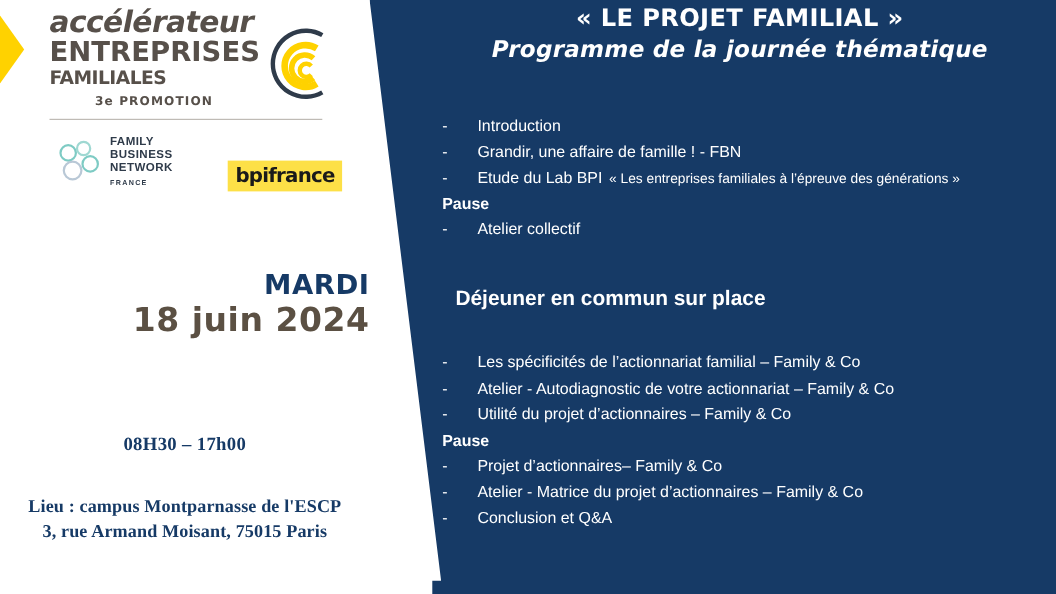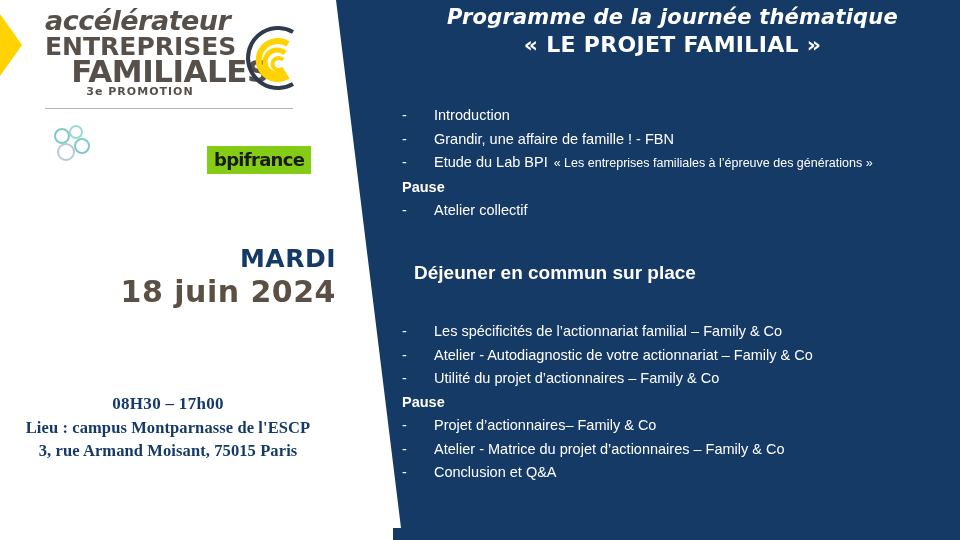--- a/index.html
+++ b/index.html
@@ -70,24 +70,23 @@
     font-style: italic;
     color: #57504a;
   }
   .logo-line2 {
     font-size: 25px;
     line-height: 25px;
     color: #57504a;
     letter-spacing: 0px;
   }
   .logo-line3 {
-    font-size: 31px;
+    font-size: 17px;
     line-height: 25px;
     color: #57504a;
-    text-align: center;
   }
   .logo-line4 {
     font-size: 11px;
     line-height: 15px;
     letter-spacing: 1px;
     color: #57504a;
     text-align: center;
     width: 190px;
   }
   #logo-swirl {
@@ -131,21 +130,21 @@
     color: #2f3b4a;
     letter-spacing: 1.2px;
     font-weight: bold;
     padding-top: 2px;
   }
 
   #bpi-logo {
     position: absolute;
     left: 207px;
     top: 146px;
-    background: #84cc16;
+    background: #fde047;
     padding: 3px 7px 4px 7px;
   }
   #bpi-logo span {
     font-family: "DejaVu Sans", sans-serif;
     font-size: 18px;
     font-weight: bold;
     color: #1a1a1a;
     letter-spacing: -0.7px;
   }
 
@@ -181,21 +180,21 @@
     font-family: Liberation Serif, serif;
     color: #163A66;
   }
   #hours {
     font-size: 17px;
     font-weight: bold;
     line-height: 24px;
     letter-spacing: 0.3px;
   }
   #venue {
-    margin-top: 0;
+    margin-top: 32px;
     font-size: 16.5px;
     font-weight: bold;
     line-height: 23px;
     letter-spacing: 0.1px;
   }
 
   
   #title-block {
     position: absolute;
     left: 400px;
@@ -283,20 +282,26 @@
 
     <div id="logo-divider"></div>
 
     <div id="fbn-logo">
       <svg id="fbn-mark" viewBox="0 0 42 42">
         <circle cx="10" cy="12" r="7" fill="none" stroke="#7ecbc4" stroke-width="2"></circle>
         <circle cx="24" cy="8" r="6" fill="none" stroke="#9fd8d2" stroke-width="2"></circle>
         <circle cx="30" cy="22" r="7" fill="none" stroke="#7ecbc4" stroke-width="2"></circle>
         <circle cx="14" cy="28" r="8" fill="none" stroke="#b9c8d6" stroke-width="2"></circle>
       </svg>
+      <div id="fbn-text">
+        <div>FAMILY</div>
+        <div>BUSINESS</div>
+        <div>NETWORK</div>
+        <div id="fbn-sub">FRANCE</div>
+      </div>
     </div>
 
     <div id="bpi-logo">
       <span>bpifrance</span>
     </div>
 
     <div id="date-block">
       <div id="date-day">MARDI</div>
       <div id="date-full">18 juin 2024</div>
     </div>
@@ -304,22 +309,22 @@
     <div id="info-block">
       <div id="hours">08H30 – 17h00</div>
       <div id="venue">
         <div>Lieu : campus Montparnasse de l'ESCP</div>
         <div>3, rue Armand Moisant, 75015 Paris</div>
       </div>
     </div>
   </div>
 
   <div id="title-block">
+    <div id="title-line2">« LE PROJET FAMILIAL »</div>
     <div id="title-line1">Programme de la journée thématique</div>
-    <div id="title-line2">« LE PROJET FAMILIAL »</div>
   </div>
 
   <div id="program">
 
     <div class="prog-item">
       <span class="prog-dash">-</span>
       <span class="prog-text">Introduction</span>
     </div>
 
     <div class="prog-item">

